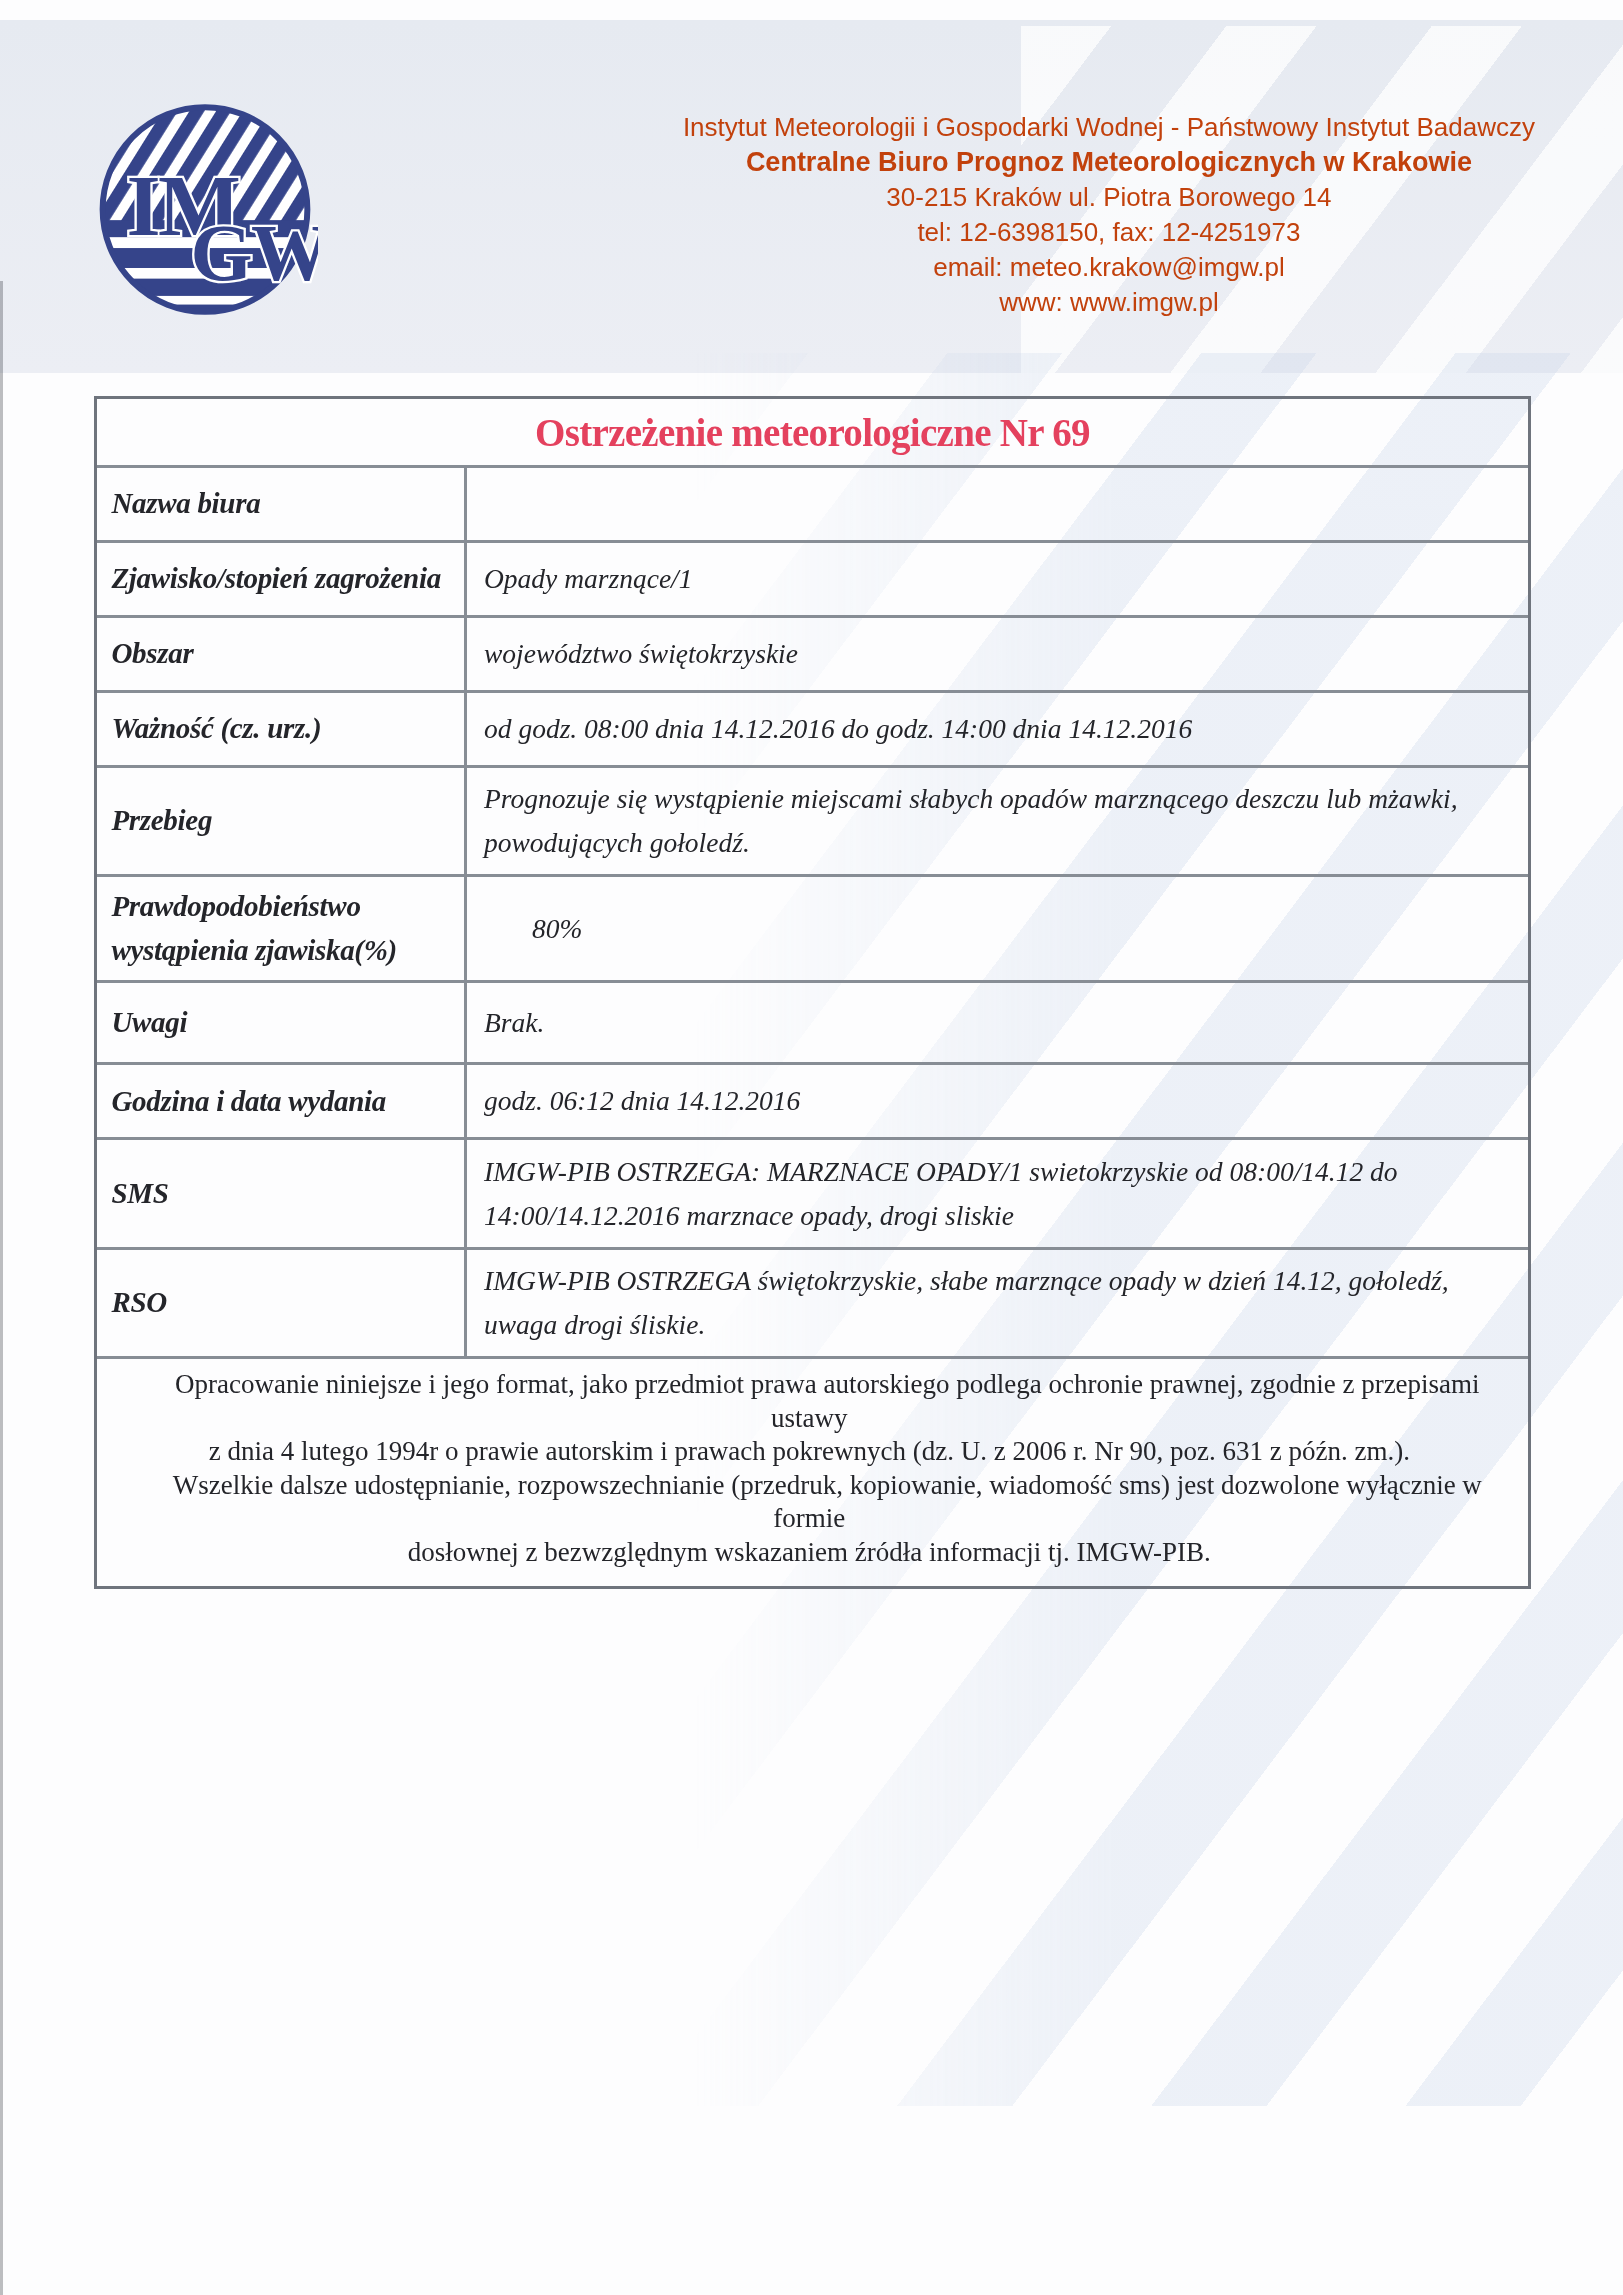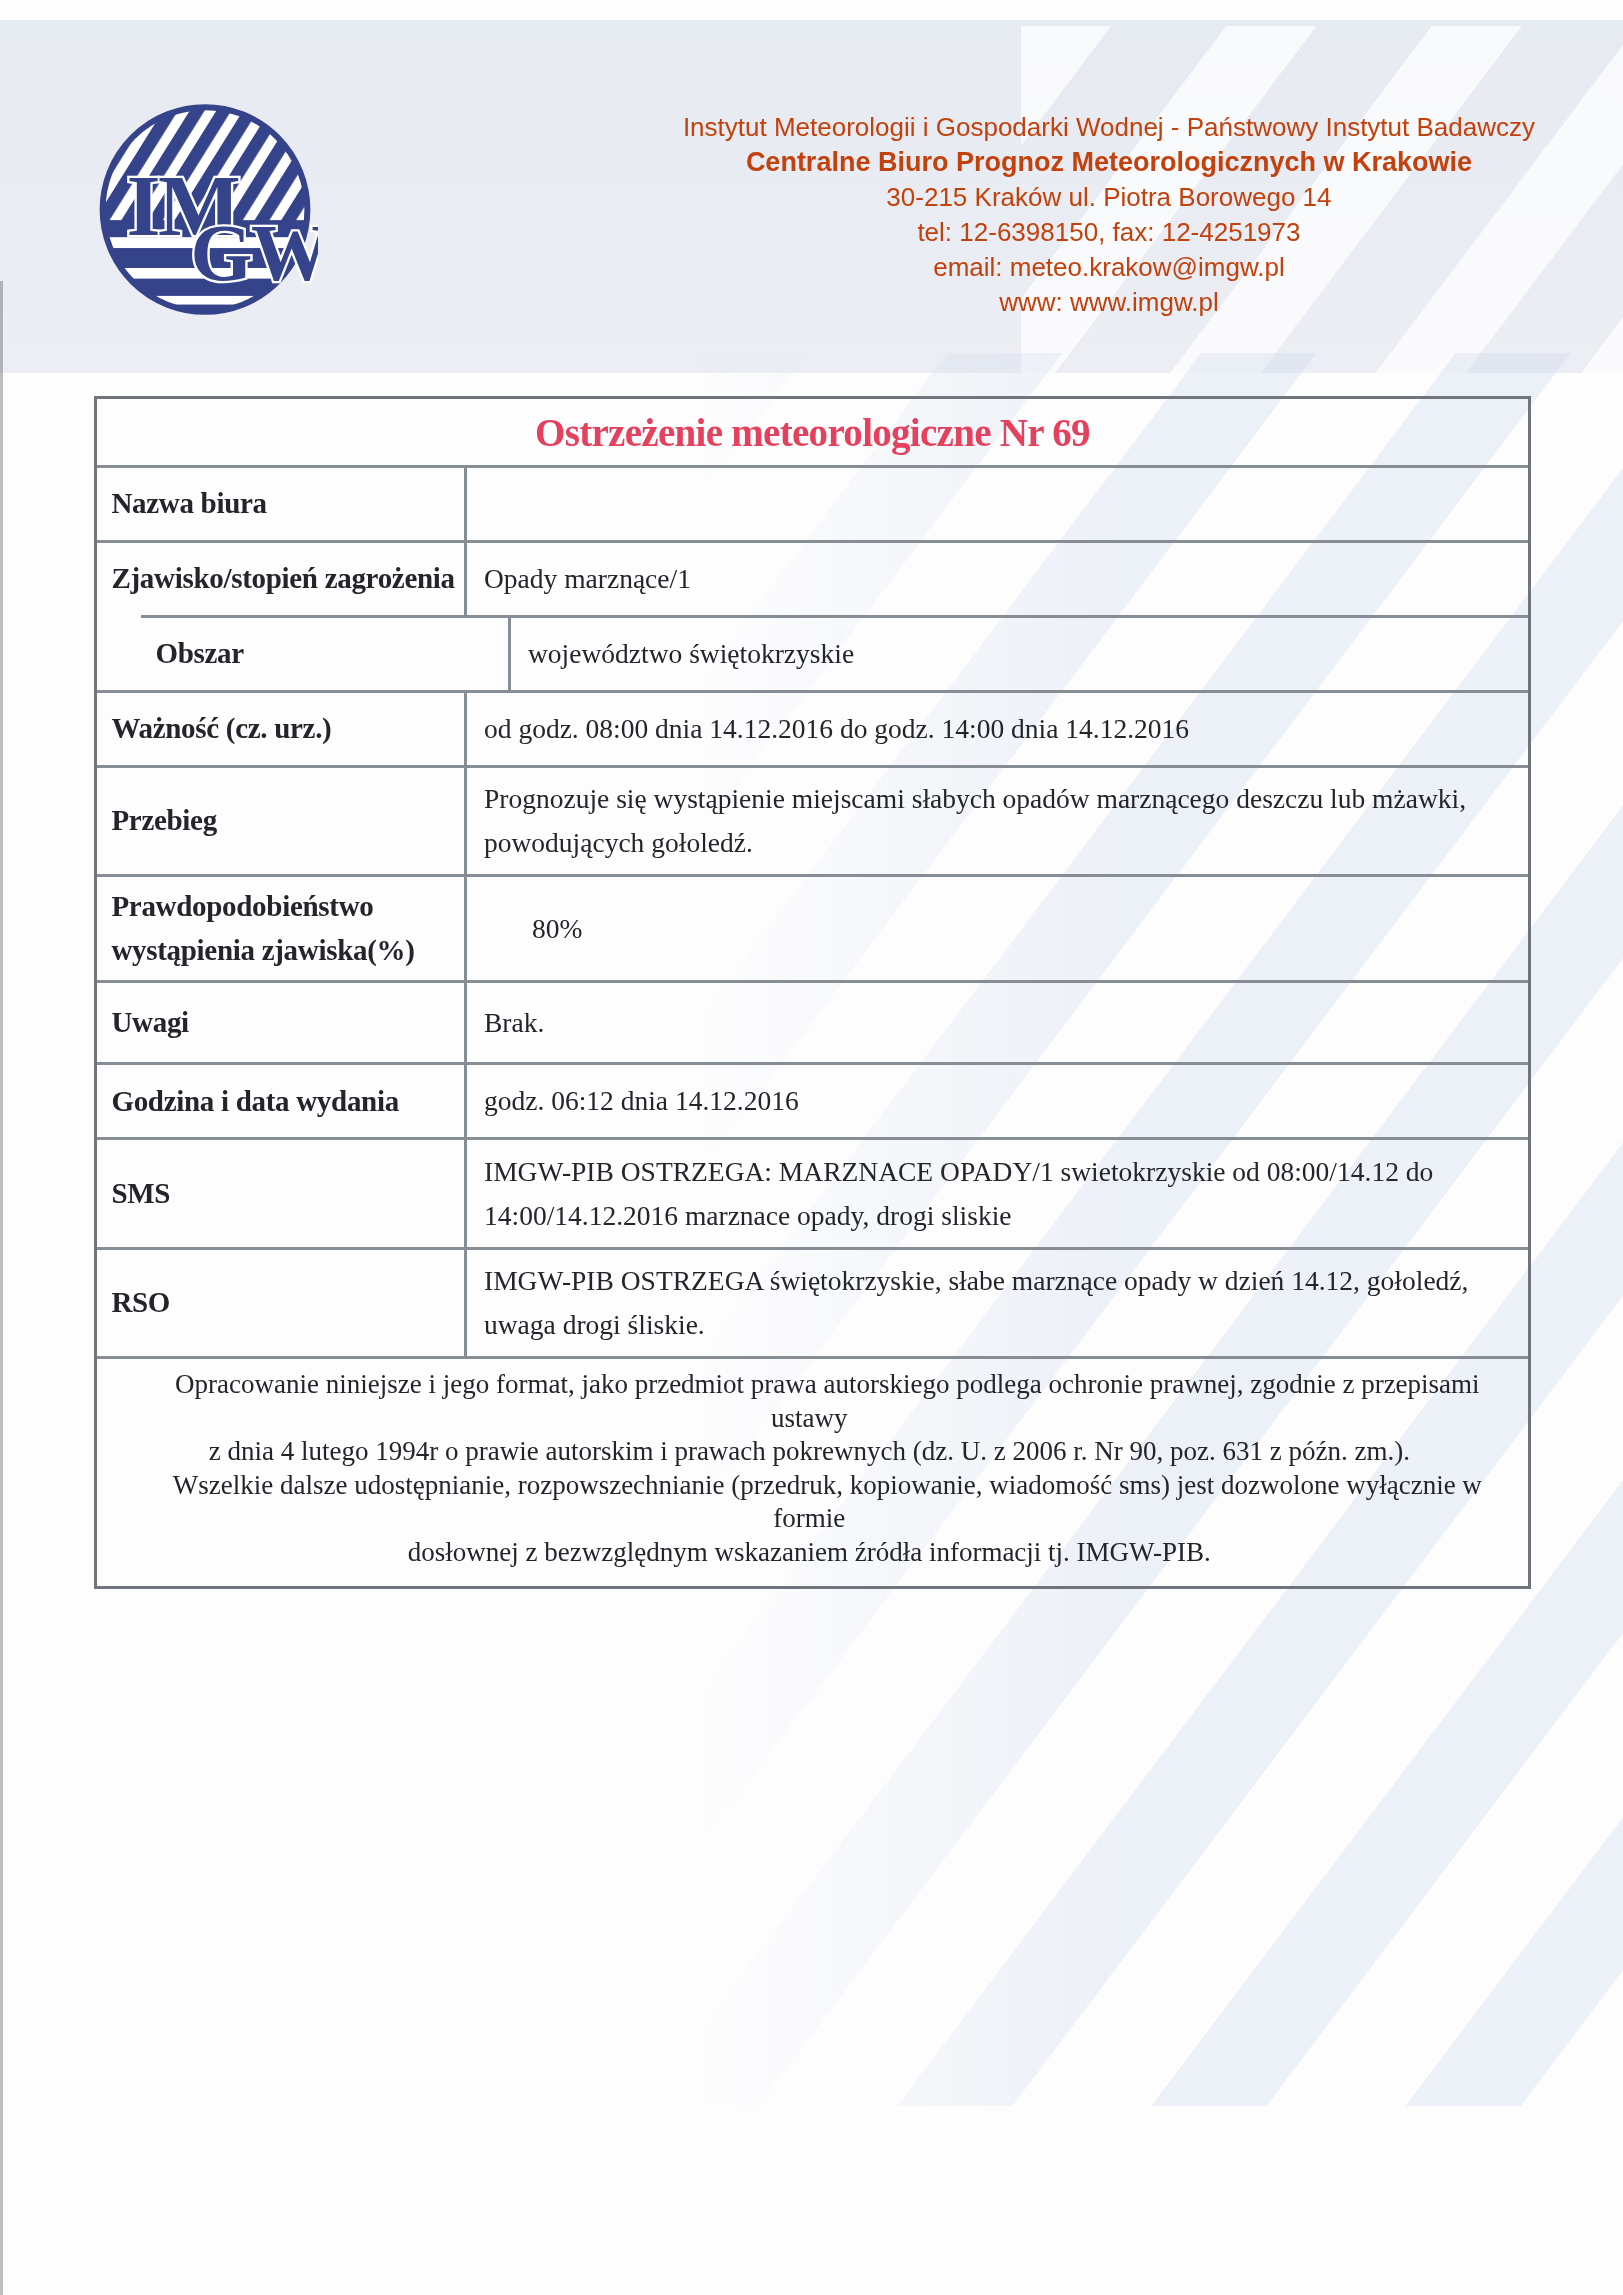--- a/index.html
+++ b/index.html
@@ -83,21 +83,21 @@
     background: transparent;
   }
   .t-title {
     min-height: 66px;
     display: flex; align-items: center; justify-content: center;
     color: #e4415e;
     font-weight: bold;
     font-size: 39px;
     letter-spacing: -0.7px;
   }
-  .t-row { display: flex; border-top: 3.3px solid #878d95; }
+  .t-row { display: flex; border-top: 3.3px solid #878d95; font-style: italic; }
   .t-row .lbl {
     flex: 0 0 370px;
     border-right: 3.3px solid #878d95;
     display: flex; align-items: center;
     padding: 6.5px 7.9px 6.5px 14.4px;
     font-weight: bold;
     font-size: 29px;
     letter-spacing: -0.3px;
     line-height: 1.5;
     white-space: pre-line;
@@ -105,21 +105,21 @@
   .t-row .val {
     flex: 1;
     display: flex; align-items: center;
     padding: 9.2px 30px 9.2px 17px;
     font-size: 27.5px;
     line-height: 1.6;
     white-space: pre-line;
   }
   .r0 { min-height: 75px; }
   .r1 { min-height: 75px; }
-  .r2 { min-height: 75px; margin-left: 44px; }
+  .r2 { min-height: 75px; }
   .r3 { min-height: 75px; }
   .r4 { min-height: 102px; }
   .r5 { min-height: 106px; gap: 48px; }
   .r6 { min-height: 82px; }
   .r7 { min-height: 72px; }
   .r8 { min-height: 75px; }
   .r9 { min-height: 101px; }
   .r10 { min-height: 101px; }
   .t-footer {
     border-top: 3.3px solid #878d95;

